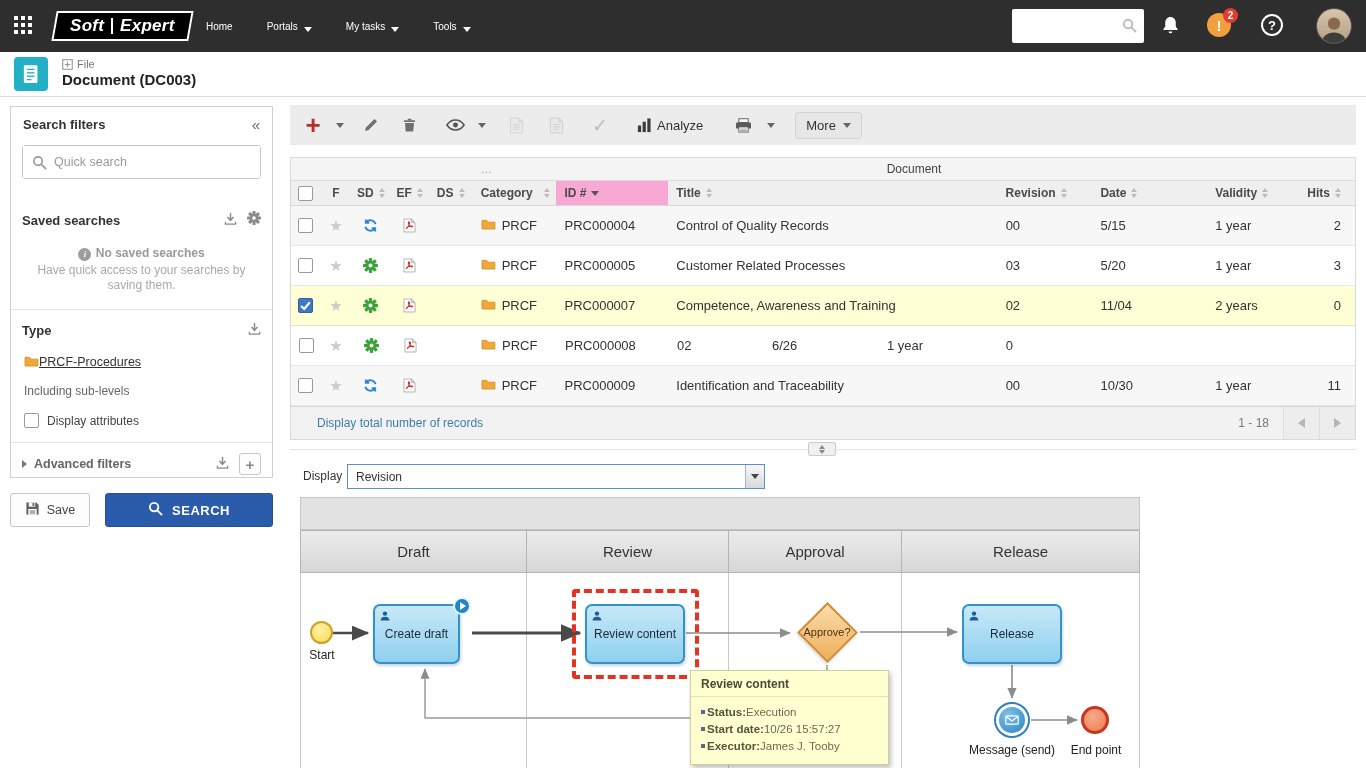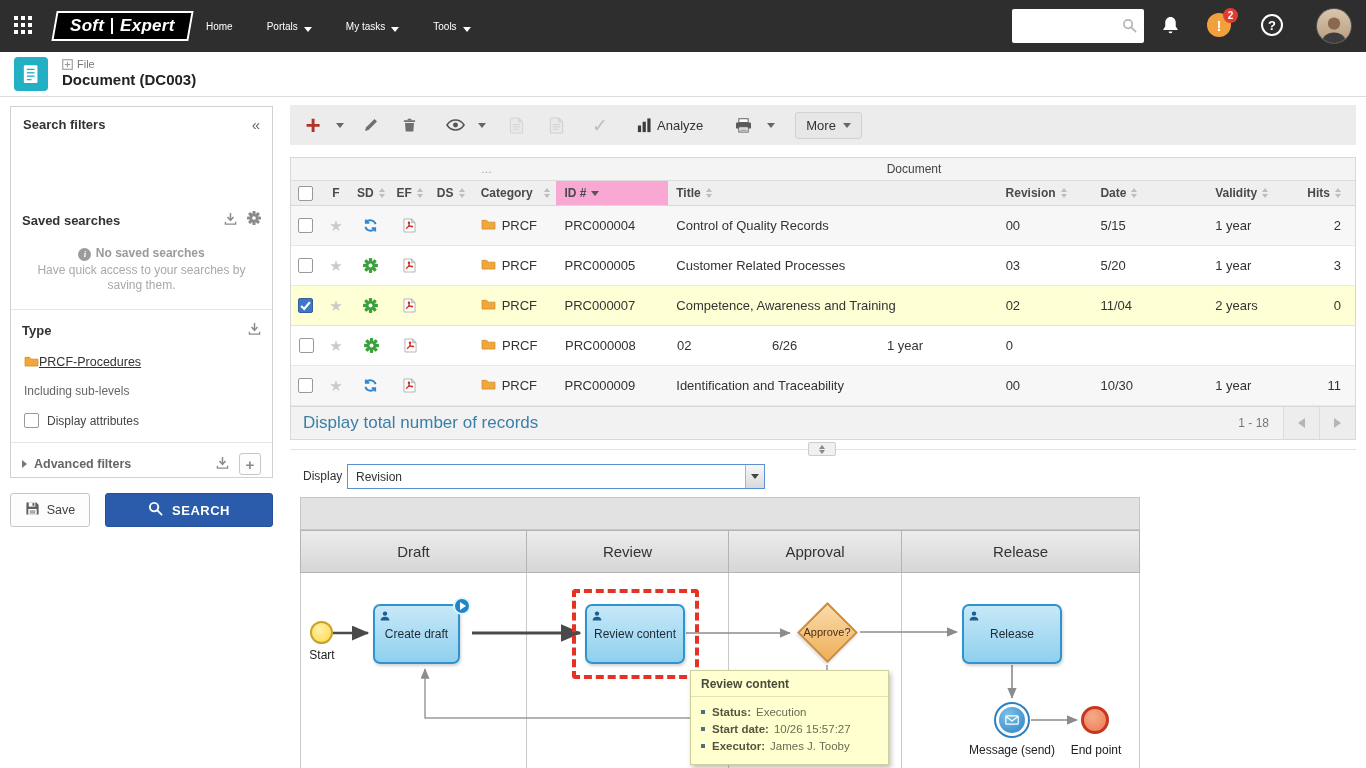--- a/index.html
+++ b/index.html
@@ -101,21 +101,21 @@
   .c-ds{width:44px;display:flex;justify-content:center}
   .c-cat{width:84px;display:flex;align-items:center;gap:6px;padding-left:8px}
   .c-id{width:112px;padding-left:8px}
   .c-title{width:330px;padding-left:8px}
   .c-rev{width:95px;padding-left:8px}
   .c-date{width:115px;padding-left:8px}
   .c-val{width:95px;padding-left:8px}
   .c-hits{width:53px;text-align:right;padding-right:14px}
   .star{color:#cbcbcb;font-size:15px;cursor:pointer}
   .gfoot{display:flex;height:33px;background:#f2f2f2;border-top:1px solid #d8d8d8;align-items:center}
-  .foot-link{font-size:17px;color:#3a7fa8;margin-left:12px;cursor:pointer}
+  .foot-link{font-size:12px;color:#3a7fa8;margin-left:26px;cursor:pointer}
   .foot-range{margin-left:auto;font-size:12px;color:#777;margin-right:14px}
   .pager{width:36px;height:32px;border-left:1px solid #ddd;background:#ededed;display:flex;align-items:center;justify-content:center;cursor:default}
   .pg-l{width:0;height:0;border-top:5px solid transparent;border-bottom:5px solid transparent;border-right:7px solid #b5b5b5}
   .pg-r{width:0;height:0;border-top:5px solid transparent;border-bottom:5px solid transparent;border-left:7px solid #b5b5b5}
 
   
   .split-line{position:absolute;left:290px;top:449px;width:1066px;height:1px;background:#e2e2e2}
   .split-handle{position:absolute;left:808px;top:442px;width:28px;height:14px;background:#f0f0f0;border:1px solid #ccc;
     border-radius:2px;display:flex;flex-direction:column;align-items:center;justify-content:center;gap:1px;cursor:pointer}
   .split-handle i{width:0;height:0;border-left:3.5px solid transparent;border-right:3.5px solid transparent;display:block}
@@ -152,21 +152,21 @@
   .evt-msg{position:absolute;left:694px;top:205px;width:36px;height:36px;border-radius:50%;border:2px solid #2b7fc2;background:#fff;z-index:10;cursor:pointer}
   .evt-msg .inner{position:absolute;left:3px;top:3px;width:26px;height:26px;border-radius:50%;
     background:radial-gradient(circle at 35% 30%,#7cc0e8,#2d84c4);display:flex;align-items:center;justify-content:center}
   .evt-end{position:absolute;left:781px;top:209px;width:28px;height:28px;border-radius:50%;border:3px solid #c8361d;
     background:radial-gradient(circle at 40% 35%,#f6ab8b,#ec7950);z-index:10;cursor:pointer}
   .flow-label{position:absolute;font-size:12px;color:#222;text-align:center;z-index:10}
   .tooltip{position:absolute;left:390px;top:173px;width:199px;background:#ffffd0;border:1px solid #cfcf9e;
     box-shadow:2px 3px 5px rgba(0,0,0,.25);z-index:30}
   .tt-title{padding:6px 10px 5px;font-size:12px;font-weight:bold;color:#4a4a3a;border-bottom:1px solid #e4e4ae}
   .tt-body{padding:7px 10px 9px}
-  .tt-item{display:flex;align-items:baseline;font-size:11.5px;color:#6b6b55;line-height:17px;gap:5px}
+  .tt-item{display:flex;align-items:baseline;font-size:11.5px;color:#6b6b55;line-height:17px;}
   .tt-bullet{width:4px;height:4px;background:#4a6f8a;display:inline-block;flex:0 0 auto;margin-right:2px;position:relative;top:-2px}
   .tt-item b{color:#55553f}
 </style>
 </head>
 <body>
 
 <header class="topbar">
   <div class="apps-btn">
     <svg width="18" height="18" viewBox="0 0 18 18" fill="#fff">
         <rect x="0" y="0" width="4" height="4"></rect>
@@ -251,20 +251,29 @@
     <span>File</span>
   </div>
   <div class="page-title">Document (DC003)</div>
 </div>
 
 <aside class="sidebar">
   <div class="sb-head">
     <span class="sb-title">Search filters</span>
     <span class="collapse-btn">«</span>
   </div>
+  <div class="qsearch">
+    <span class="mag">
+      <svg viewBox="0 0 16 16" width="15" height="15">
+          <circle cx="6.5" cy="6.5" r="4.5" fill="none" stroke="currentColor" stroke-width="1.8"></circle>
+          <line x1="10" y1="10" x2="14.5" y2="14.5" stroke="currentColor" stroke-width="1.8" stroke-linecap="round"></line>
+        </svg>
+    </span>
+    <input placeholder="Quick search" style="">
+  </div>
 
   <div class="sb-row" style="top:104px">
     <span class="sb-title">Saved searches</span>
     <span class="icons">
       <span><svg viewBox="0 0 14 14" width="13" height="13" fill="none" stroke="#8a8a8a">
             <path d="M7 1 v7" stroke-width="1.6"></path>
             <path d="M3.8 5.5 L7 9 L10.2 5.5" stroke-width="1.6"></path>
             <path d="M1.5 10.5 v2.5 h11 v-2.5" stroke-width="1.4"></path>
           </svg></span>
       <span><svg viewBox="0 0 16 16" width="14" height="14" fill="#8a8a8a">

